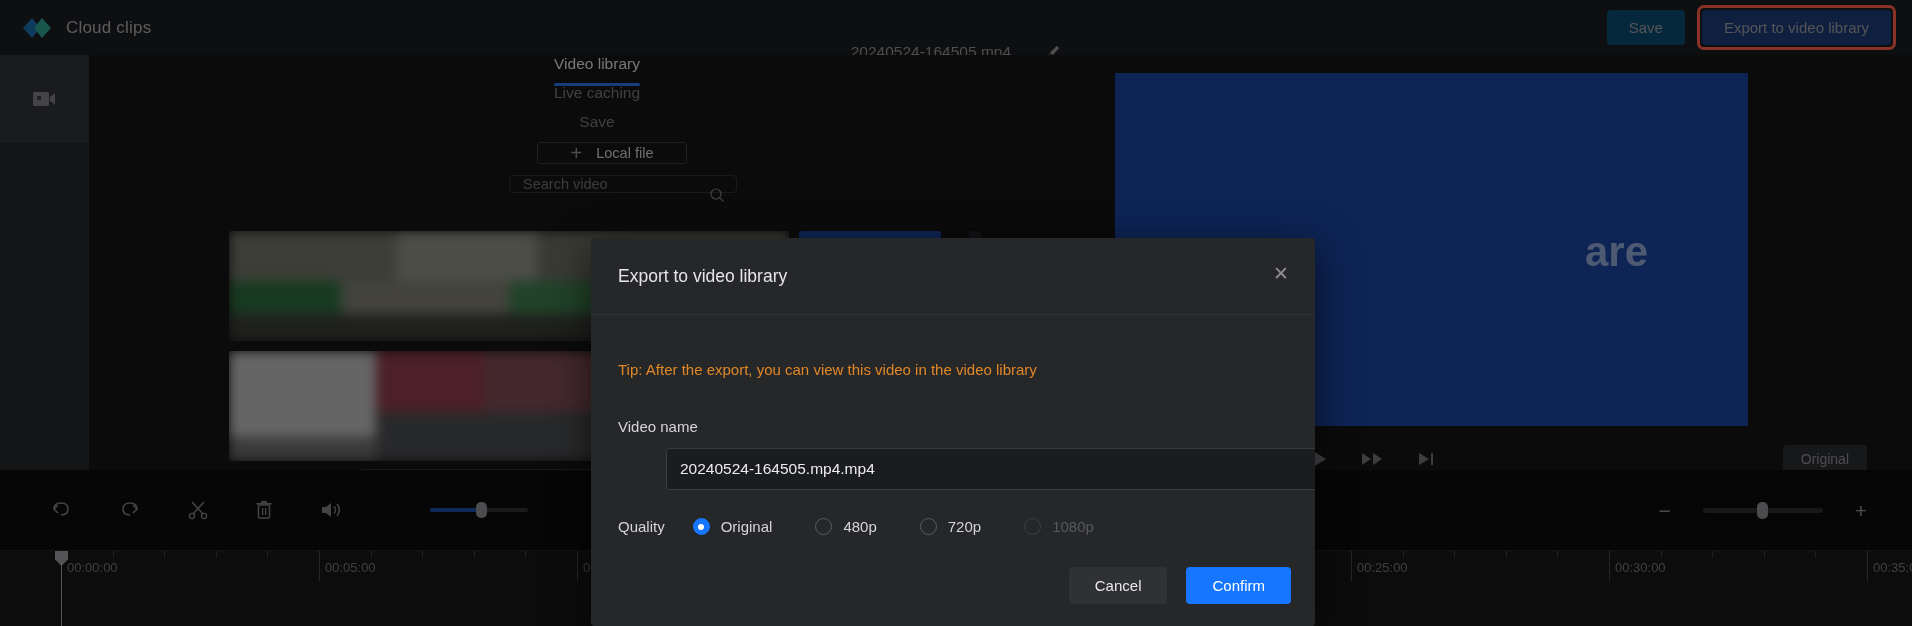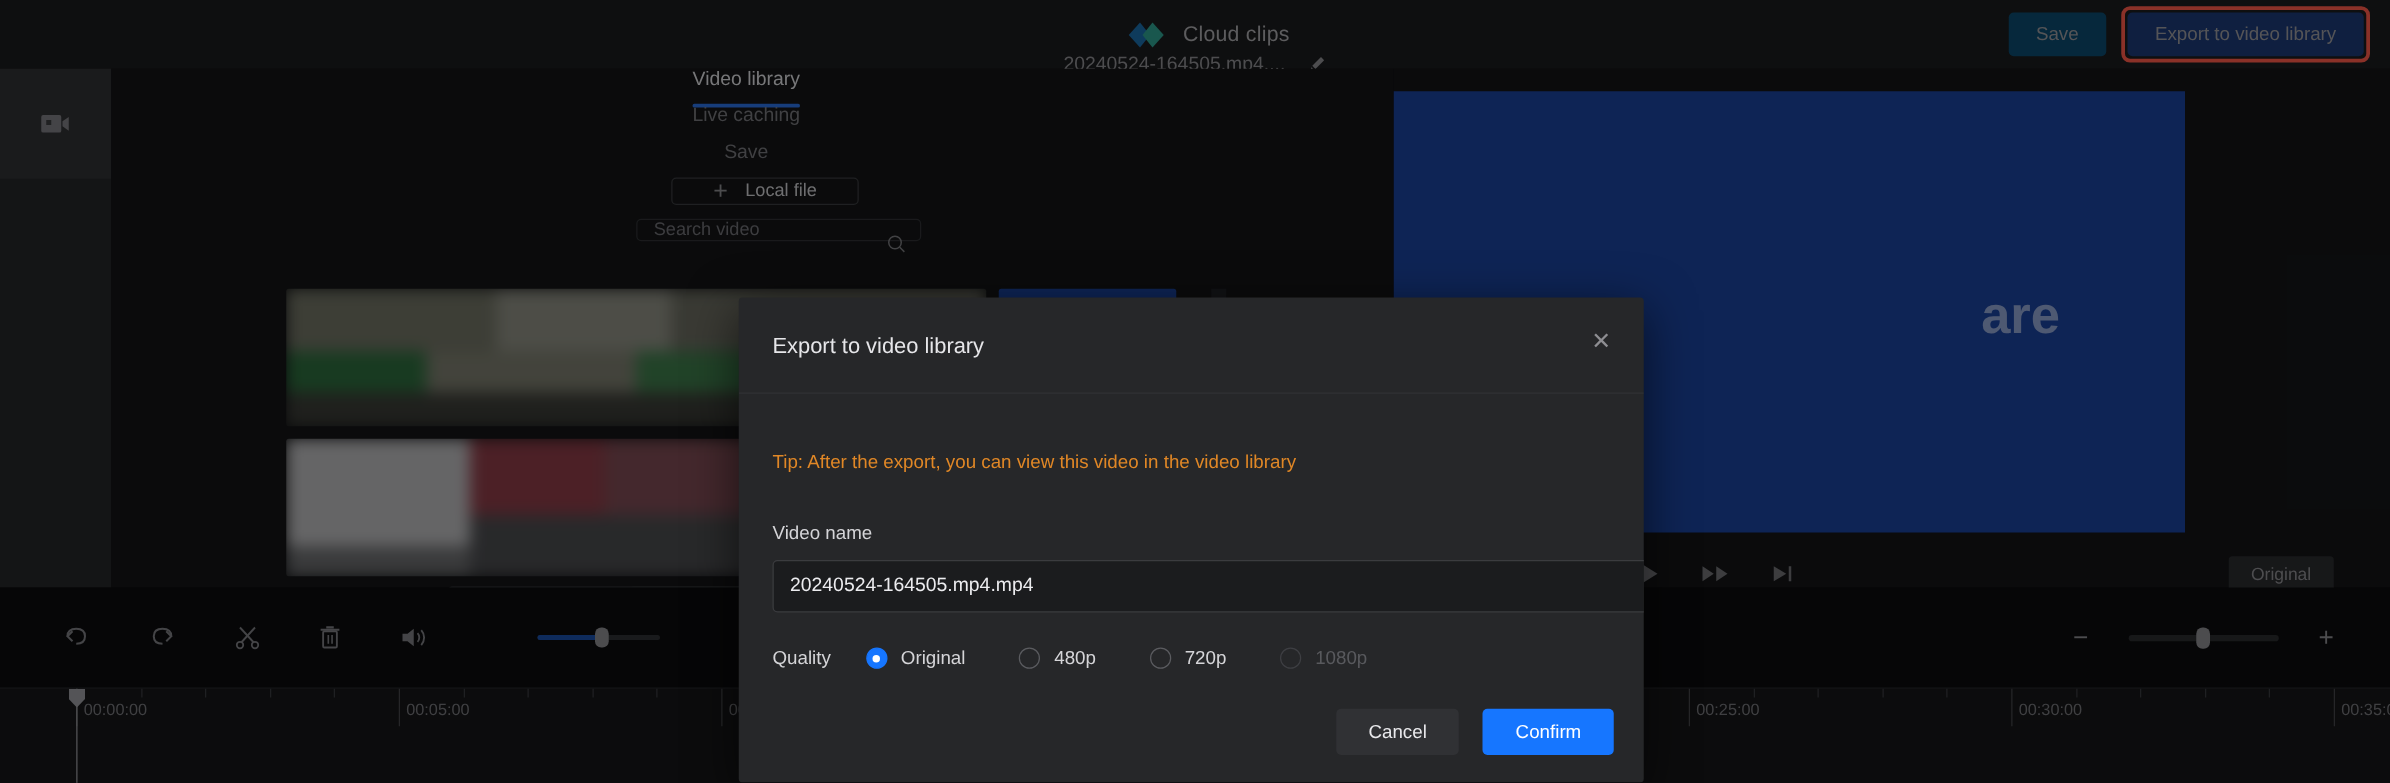--- a/index.html
+++ b/index.html
@@ -7,21 +7,21 @@
     width: 1912px; height: 626px;
     background: #0f0f10;
     font-family: "Liberation Sans", sans-serif;
     overflow: hidden;
   }
   .app { position: relative; width: 1912px; height: 626px; background: #0f0f10; }
 
   
   .header {
     position: absolute; left: 0; top: 0; width: 1912px; height: 55px;
-    background: #1b1c1e; display: flex; align-items: center; justify-content: center;
+    background: #1b1c1e; display: flex; align-items: center;
   }
   .brand { display: flex; align-items: center; margin-left: 22px; }
   .logo-svg { width: 30px; height: 22px; display:block; }
   .brand-name { margin-left: 14px; font-size: 17px; color: #a8a8ab; letter-spacing: .2px; }
   .doc-title-wrap {
     position: absolute; left: 0; top: 0; width: 1912px; height: 55px;
     display: flex; align-items: center; justify-content: center; pointer-events: none; margin-top: 24px;
   }
   .doc-title { font-size: 15.5px; color: #8d8d91; }
   .edit-icon { margin-left: 18px; width: 15px; height: 15px; pointer-events: auto; }
@@ -199,21 +199,21 @@
   .modal-close {
     position: absolute; right: 24px; top: 26px; font-size: 19px; color: #8e8e92;
     cursor: pointer; line-height: 1; width: 20px; text-align: center;
   }
   .modal-body { padding: 0 27px; }
   .tip { margin-top: 46px; font-size: 15px; color: #e08726; }
   .field-label { margin-top: 40px; font-size: 15px; color: #d5d5d8; }
   .name-input {
     margin-top: 13px; width: 714px; height: 42px; background: #1b1c1e;
     border: 1px solid #3b3c3f; border-radius: 4px; color: #ececef;
-    font-size: 15.5px; font-family: inherit; padding: 17px 13px; outline: none;
+    font-size: 15.5px; font-family: inherit; padding: 17px 13px; outline: none; margin-left: 48px;
   }
   .quality-row { margin-top: 28px; display: flex; align-items: center; }
   .quality-label { font-size: 15px; color: #d5d5d8; margin-right: 28px; }
   .radio-item { display: flex; align-items: center; margin-right: 43px; cursor: pointer; }
   .radio-item.disabled { cursor: default; }
   .radio {
     width: 17px; height: 17px; border-radius: 50%; border: 1px solid #5b5c60;
     display: flex; align-items: center; justify-content: center; margin-right: 11px;
     background: transparent;
   }

